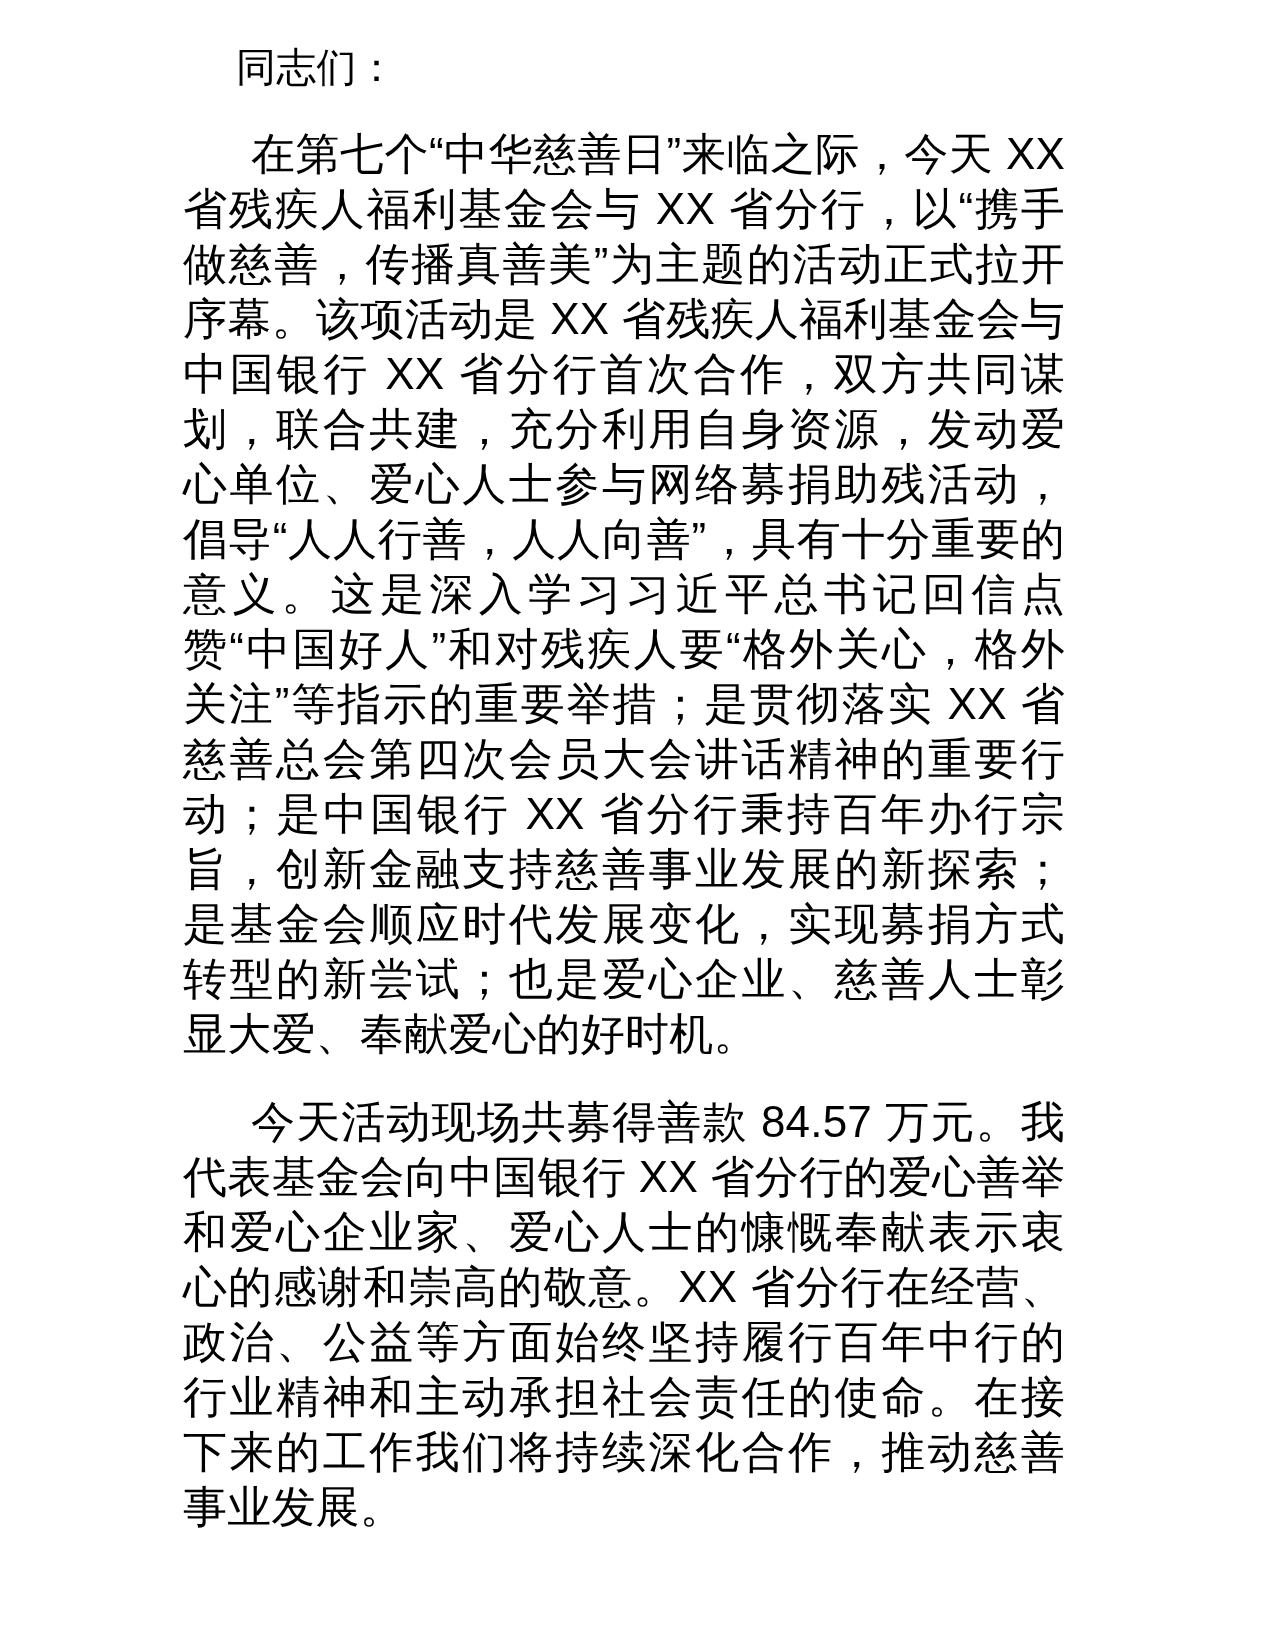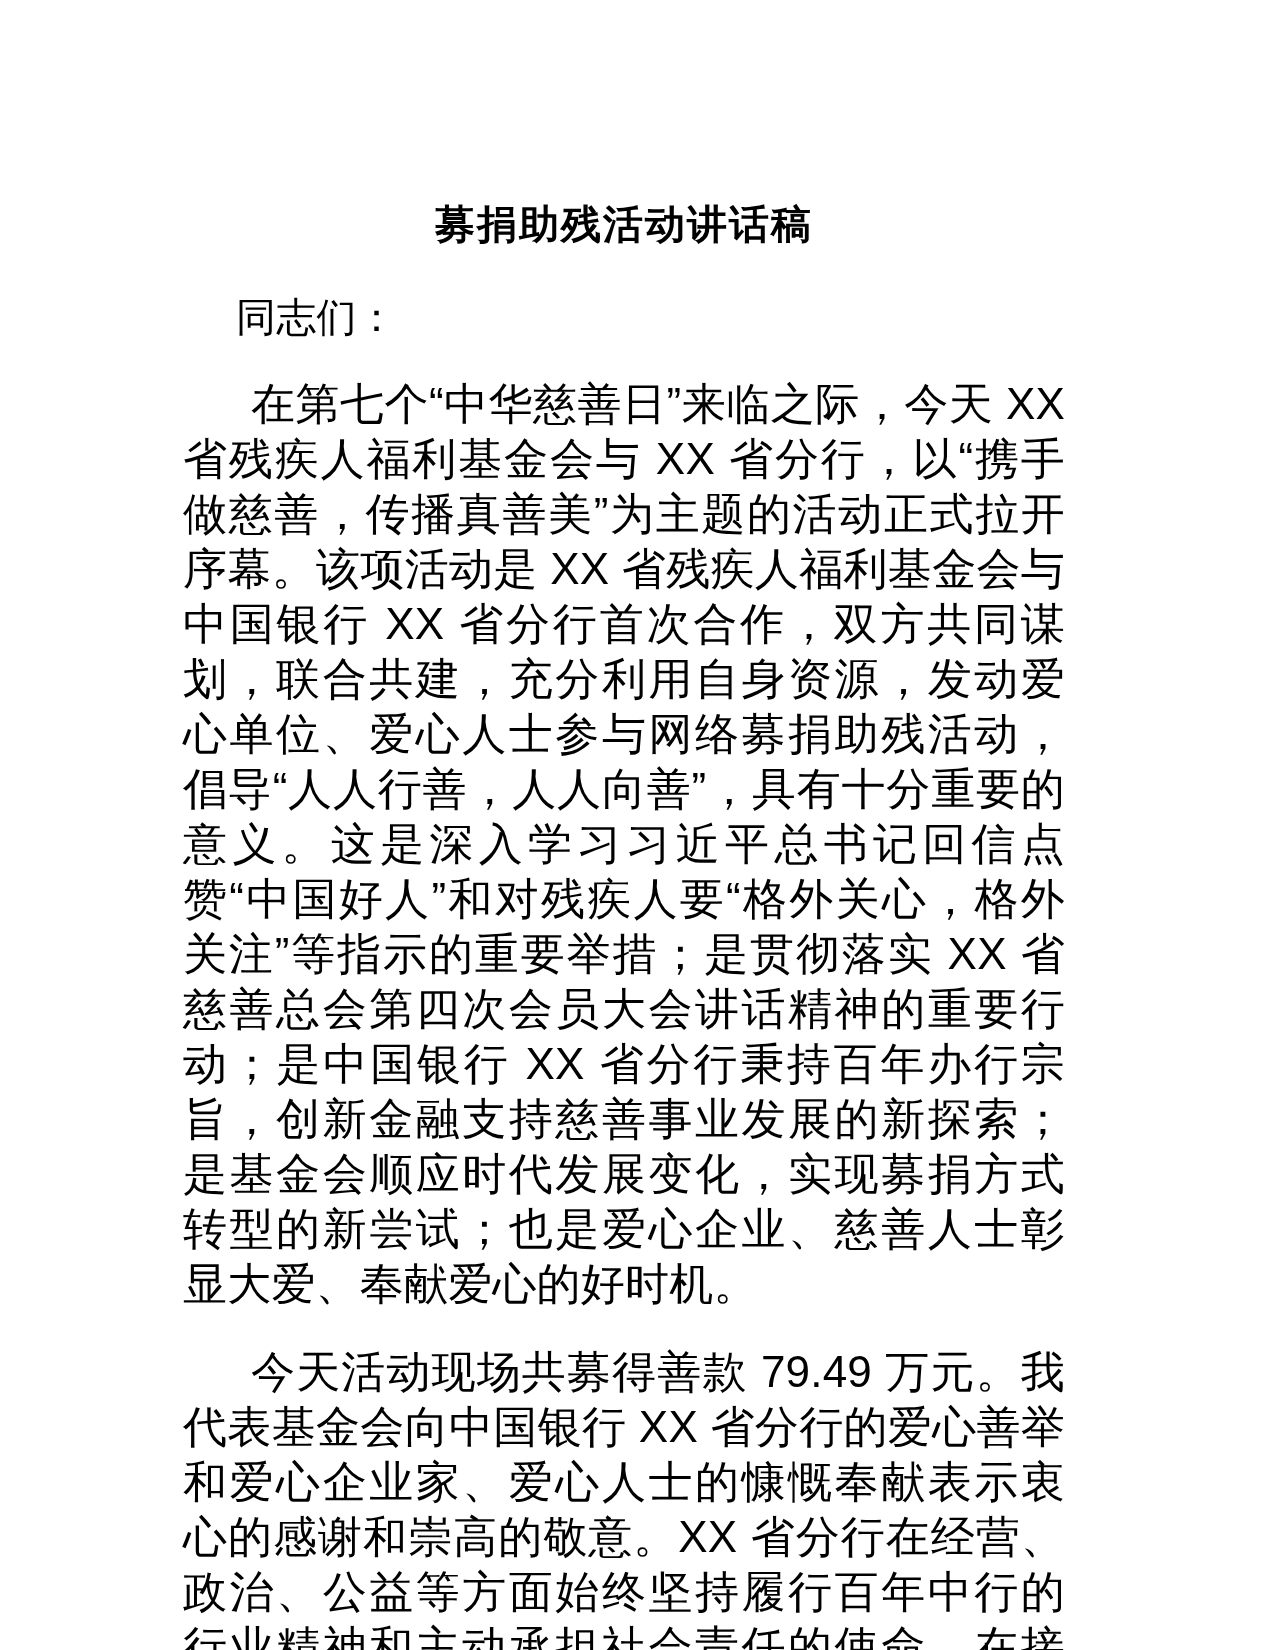--- a/index.html
+++ b/index.html
@@ -62,22 +62,21 @@
   .body-para + .body-para {
     padding-top: 18px;
   }
 </style>
 </head>
 <body>
 
 <div class="page">
   <div class="content">
 
-    <h1 class="doc-title">募捐助残活动讲话稿</h1>
 
     <p class="salutation">同志们：</p>
 
     <p class="body-para">在第七个“中华慈善日”来临之际，今天 XX 省残疾人福利基金会与 XX 省分行，以“携手做慈善，传播真善美”为主题的活动正式拉开序幕。该项活动是 XX 省残疾人福利基金会与中国银行 XX 省分行首次合作，双方共同谋划，联合共建，充分利用自身资源，发动爱心单位、爱心人士参与网络募捐助残活动，倡导“人人行善，人人向善”，具有十分重要的意义。这是深入学习习近平总书记回信点赞“中国好人”和对残疾人要“格外关心，格外关注”等指示的重要举措；是贯彻落实 XX 省慈善总会第四次会员大会讲话精神的重要行动；是中国银行 XX 省分行秉持百年办行宗旨，创新金融支持慈善事业发展的新探索；是基金会顺应时代发展变化，实现募捐方式转型的新尝试；也是爱心企业、慈善人士彰显大爱、奉献爱心的好时机。</p>
 
-    <p class="body-para">今天活动现场共募得善款 79.49 万元。我代表基金会向中国银行 XX 省分行的爱心善举和爱心企业家、爱心人士的慷慨奉献表示衷心的感谢和崇高的敬意。XX 省分行在经营、政治、公益等方面始终坚持履行百年中行的行业精神和主动承担社会责任的使命。在接下来的工作我们将持续深化合作，推动慈善事业发展。</p>
+    <p class="body-para">今天活动现场共募得善款 84.57 万元。我代表基金会向中国银行 XX 省分行的爱心善举和爱心企业家、爱心人士的慷慨奉献表示衷心的感谢和崇高的敬意。XX 省分行在经营、政治、公益等方面始终坚持履行百年中行的行业精神和主动承担社会责任的使命。在接下来的工作我们将持续深化合作，推动慈善事业发展。</p>
 
   </div>
 </div>
 
 </body></html>

